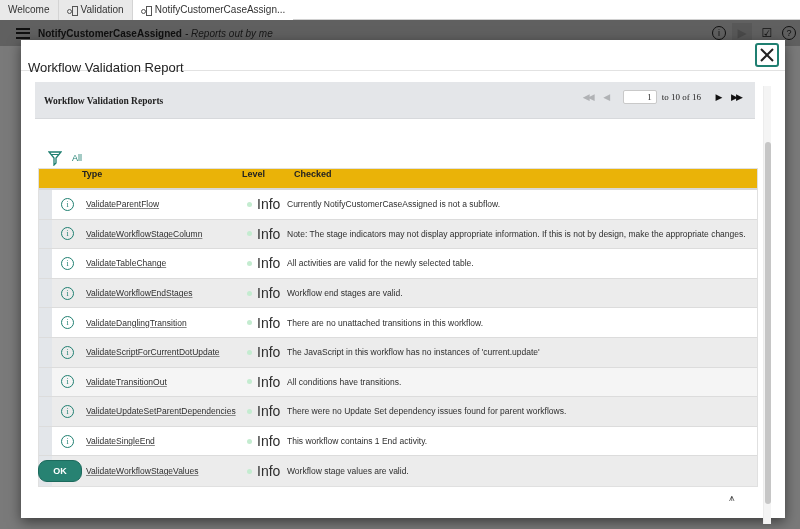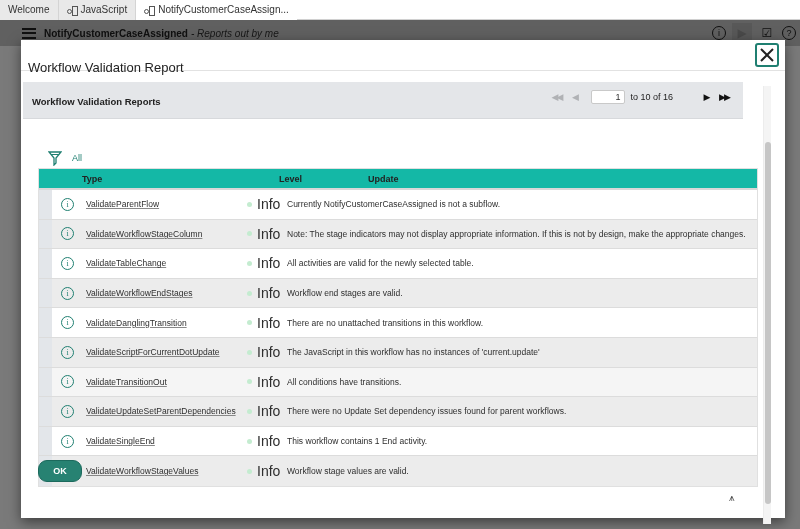--- a/index.html
+++ b/index.html
@@ -9,21 +9,21 @@
   
   .tabbar { position: absolute; left: 0; top: 0; width: 800px; height: 20px; background: #ffffff; display: flex; border-bottom: 1px solid #d0d0d0; }
   .tab { height: 20px; line-height: 20px; padding: 0 8px; font-size: 10px; color: #333; display: flex; align-items: center; gap: 4px; }
   .tab.inactive { background: #e9e9e9; border-right: 1px solid #d4d4d4; }
   .tab.active { background: #ffffff; }
   .tab-icon { width: 10px; height: 9px; position: relative; display: inline-block; }
   .tab-icon:before { content: ""; position: absolute; left: 0; top: 3px; width: 3px; height: 3px; border: 1px solid #555; border-radius: 50%; }
   .tab-icon:after { content: ""; position: absolute; left: 5px; top: 0; width: 4px; height: 8px; border: 1px solid #555; }
 
   
-  .appbar { position: absolute; left: 0; top: 20px; width: 800px; height: 26px; background: #c8c8c8; display: flex; align-items: center; padding-left: 22px; }
+  .appbar { position: absolute; left: 0; top: 20px; width: 800px; height: 26px; background: #c8c8c8; display: flex; align-items: center; padding-left: 16px; }
   .hamburger { width: 14px; height: 11px; border-top: 2px solid #222; border-bottom: 2px solid #222; position: relative; margin-right: 8px; }
   .hamburger:after { content: ""; position: absolute; left: 0; right: 0; top: 2.5px; height: 2px; background: #222; }
   .appbar-title { font-size: 10px; font-weight: bold; color: #222; }
   .appbar-sub { font-size: 10px; font-style: italic; color: #333; margin-left: 3px; }
   .appbar-tools { position: absolute; right: 4px; top: 3px; display: flex; gap: 6px; align-items: center; }
   .tool { width: 18px; height: 18px; display: flex; align-items: center; justify-content: center; font-size: 12px; color: #222; }
   .tool.circle { border: 1px solid #222; border-radius: 50%; width: 14px; height: 14px; font-size: 9px; }
   .tool.play { background: #b8b8b8; color: #999; width: 20px; height: 20px; }
 
   .page-bg { position: absolute; left: 0; top: 46px; width: 800px; height: 483px; background: #ffffff; }
@@ -33,34 +33,34 @@
   .modal { position: absolute; left: 21px; top: 40px; width: 764px; height: 478px; background: #ffffff; box-shadow: 0 4px 12px rgba(0,0,0,0.5); }
   .modal-header { height: 31px; border-bottom: 1px solid #e2e2e2; display: flex; align-items: center; padding-left: 7px; }
   .modal-title { font-size: 13px; color: #222; margin-top: 25px; }
   .close-btn { position: absolute; right: 6px; top: 3px; width: 24px; height: 24px; border: 2px solid #1f7f71; border-radius: 3px; display: flex; align-items: center; justify-content: center; background: #fff; }
   .close-btn svg { width: 16px; height: 16px; }
 
   .modal-body { position: absolute; left: 0; top: 32px; width: 764px; height: 446px; }
   .scrollbar { position: absolute; left: 742px; top: 14px; width: 8px; height: 438px; background: #f4f4f4; border-left: 1px solid #ececec; }
   .scroll-thumb { position: absolute; left: 1px; top: 56px; width: 6px; height: 362px; background: #c6c6c6; border-radius: 3px; }
 
-  .list-header { position: absolute; left: 2px; top: 10px; width: 720px; height: 37px; background: #e4e6e9; border-bottom: 1px solid #d7d9dc; }
+  .list-header { position: absolute; left: 14px; top: 10px; width: 720px; height: 37px; background: #e4e6e9; border-bottom: 1px solid #d7d9dc; font-family: Liberation Serif, serif; }
   .list-title { position: absolute; left: 9px; top: 14px; font-size: 9.5px; font-weight: bold; color: #222; }
   .pager { position: absolute; right: 10px; top: 7px; display: flex; align-items: center; gap: 0; height: 16px; }
   .pg-btn { font-size: 9px; color: #111; width: 18px; text-align: center; letter-spacing: -2px; }
   .pg-btn.disabled { color: #b0b2b5; }
   .pg-input { width: 34px; height: 14px; background: #fff; border: 1px solid #c9c9c9; border-radius: 2px; font-size: 9px; text-align: right; padding-right: 4px; line-height: 12px; margin: 0 5px 0 8px; }
-  .pg-text { font-size: 9px; color: #222; margin-right: 24px; }
+  .pg-text { font-size: 9px; color: #222; margin-right: 8px; }
 
   .filter-row { position: absolute; left: 27px; top: 78px; display: flex; align-items: center; gap: 10px; }
   .filter-row svg { width: 14px; height: 16px; }
   .filter-all { font-size: 9px; color: #1f7f71; }
 
   .table { position: absolute; left: 17px; top: 96px; width: 720px; border: 1px solid #e0e0e0; }
-  .thead { height: 21px; display: flex; align-items: center; border-bottom: 2px solid #d8d8d8; background: #14b8a6; font-size: 9px; font-weight: bold; color: #222; gap: 37px; }
+  .thead { height: 21px; display: flex; border-bottom: 2px solid #d8d8d8; background: #eab308; font-size: 9px; font-weight: bold; color: #222; }
   .th-type { margin-left: 43px; width: 160px; }
   .th-level { width: 52px; }
   .th-msg { }
   .row { height: 29.6px; display: flex; align-items: center; border-bottom: 1px solid #dcdcdc; position: relative; }
   .row:last-child { border-bottom: none; }
   .row .stripe { position: absolute; left: 0; top: 0; width: 13px; height: 100%; background: #e3e6ea; }
   .row.odd { background: #ffffff; }
   .row.even { background: #ececec; }
   .row.alt { background: #f5f5f5; }
   .info-icon { position: absolute; left: 22px; width: 13px; height: 13px; border: 1.2px solid #1f7f71; border-radius: 50%; color: #1f7f71; font-size: 8px; line-height: 11px; text-align: center; font-family: "Liberation Serif", serif; }
@@ -74,21 +74,21 @@
 </style>
 </head>
 <body>
 
 <div class="tabbar">
   <div class="tab inactive">
     <span>Welcome</span>
   </div>
   <div class="tab inactive">
     <span class="tab-icon"></span>
-    <span>JavaScript</span>
+    <span>Validation</span>
   </div>
   <div class="tab active">
     <span class="tab-icon"></span>
     <span>NotifyCustomerCaseAssign...</span>
   </div>
 </div>
 
 <div class="appbar">
   <div class="hamburger"></div>
   <span class="appbar-title">NotifyCustomerCaseAssigned</span>
@@ -132,21 +132,21 @@
         <path d="M1 2 H13 L8 8 V13 L6 15 V8 Z" stroke="#1f7f71" stroke-width="1.3" fill="none"></path>
         <path d="M3 4.5 H11" stroke="#1f7f71" stroke-width="1"></path>
       </svg>
       <span class="filter-all">All</span>
     </div>
 
     <div class="table">
       <div class="thead">
         <span class="th-type">Type</span>
         <span class="th-level">Level</span>
-        <span class="th-msg">Update</span>
+        <span class="th-msg">Checked</span>
       </div>
 
       <div class="row odd">
         <div class="stripe"></div>
         <div class="info-icon">i</div>
         <a class="type-link">ValidateParentFlow</a>
         <span class="level">
             <span class="dot"></span>
             <span>Info</span>
           </span>

